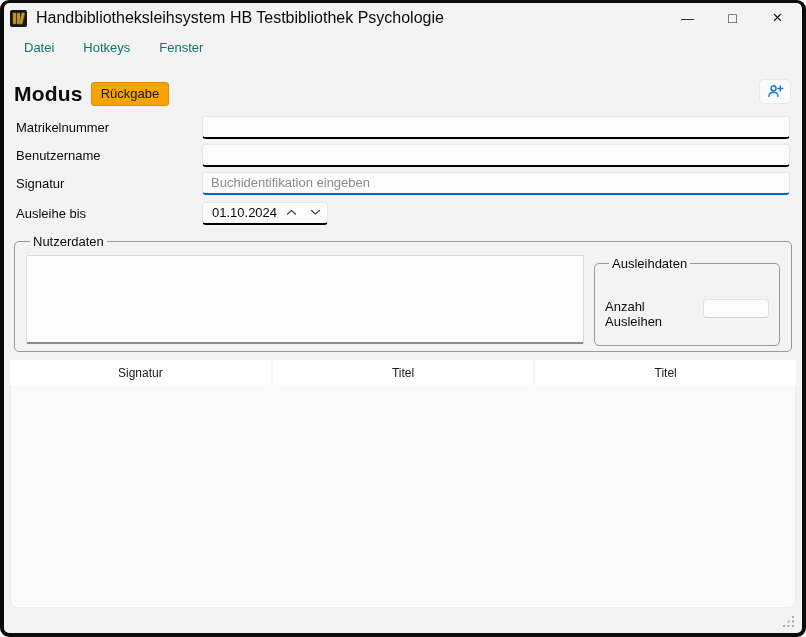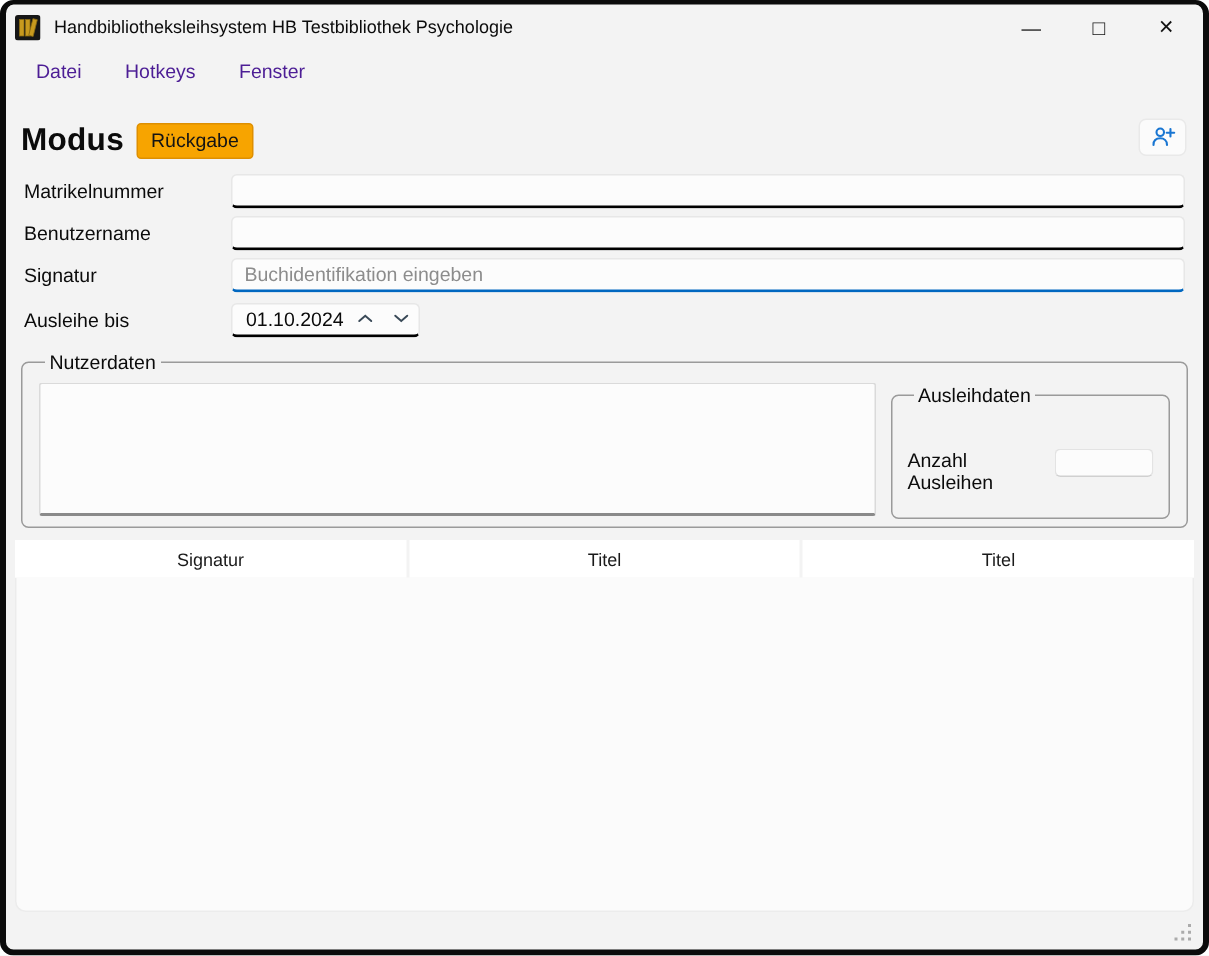--- a/index.html
+++ b/index.html
@@ -19,41 +19,41 @@
     overflow: hidden;
   }
   
   .titlebar {
     height: 30px;
     display: flex; align-items: center;
     padding-left: 6px;
     position: relative;
   }
   .app-icon { width: 17px; height: 17px; margin-right: 9px; flex: 0 0 auto; }
-  .title-text { font-size: 12px; color: #0b0b0b; }
+  .title-text { font-size: 16px; color: #0b0b0b; }
   .win-controls {
     position: absolute; right: 2px; top: 0; height: 30px;
     display: flex; align-items: center;
   }
   .win-btn {
     width: 45px; height: 28px;
     display: flex; align-items: center; justify-content: center;
     font-size: 13px; color: #111; cursor: default;
     background: transparent; border: none;
     font-family: "Liberation Sans", sans-serif;
   }
   .win-btn.maxi { font-size: 14px; }
   .win-btn.close { font-size: 17px; }
   
   .menubar {
     height: 29px;
     display: flex; align-items: center;
     padding-left: 18px; gap: 25px;
   }
-  .menu-item { font-size: 13px; color: #4c1d95; padding: 3px 2px; }
+  .menu-item { font-size: 13px; color: #0f766e; padding: 3px 2px; }
   
   .mode-row {
     height: 40px; display: flex; align-items: center;
     padding: 0 10px; position: relative; margin-top: 12px;
   }
   .mode-title { font-size: 21px; font-weight: bold; color: #0b0b0b; letter-spacing: 0.2px; }
   .mode-badge {
     margin-left: 8px;
     background: #F7A400;
     border: 1px solid #DE8F00;
@@ -65,21 +65,21 @@
   .adduser-btn {
     position: absolute; right: 11px; top: 5px;
     width: 32px; height: 25px;
     background: #FBFBFB;
     border: 1px solid #E9E9E9;
     border-radius: 5px;
     display: flex; align-items: center; justify-content: center;
   }
   
   .fields { padding: 2px 12px 0 12px; }
-  .field-row { display: flex; align-items: center; margin-bottom: 6px; height: 22px; }
+  .field-row { display: flex; align-items: center; margin-bottom: 6px; height: 22px; gap: 48px; }
   .field-label { width: 138px; font-size: 13px; color: #0b0b0b; flex: 0 0 auto; }
   .tb {
     flex: 1; height: 23px;
     background: #FCFCFC;
     border: 1px solid #E7E7E7;
     border-bottom: 2px solid #000;
     border-radius: 4px;
     font-size: 13px; padding: 0 8px;
     font-family: "Liberation Sans", sans-serif;
     color: #1d4ed8; outline: none;

